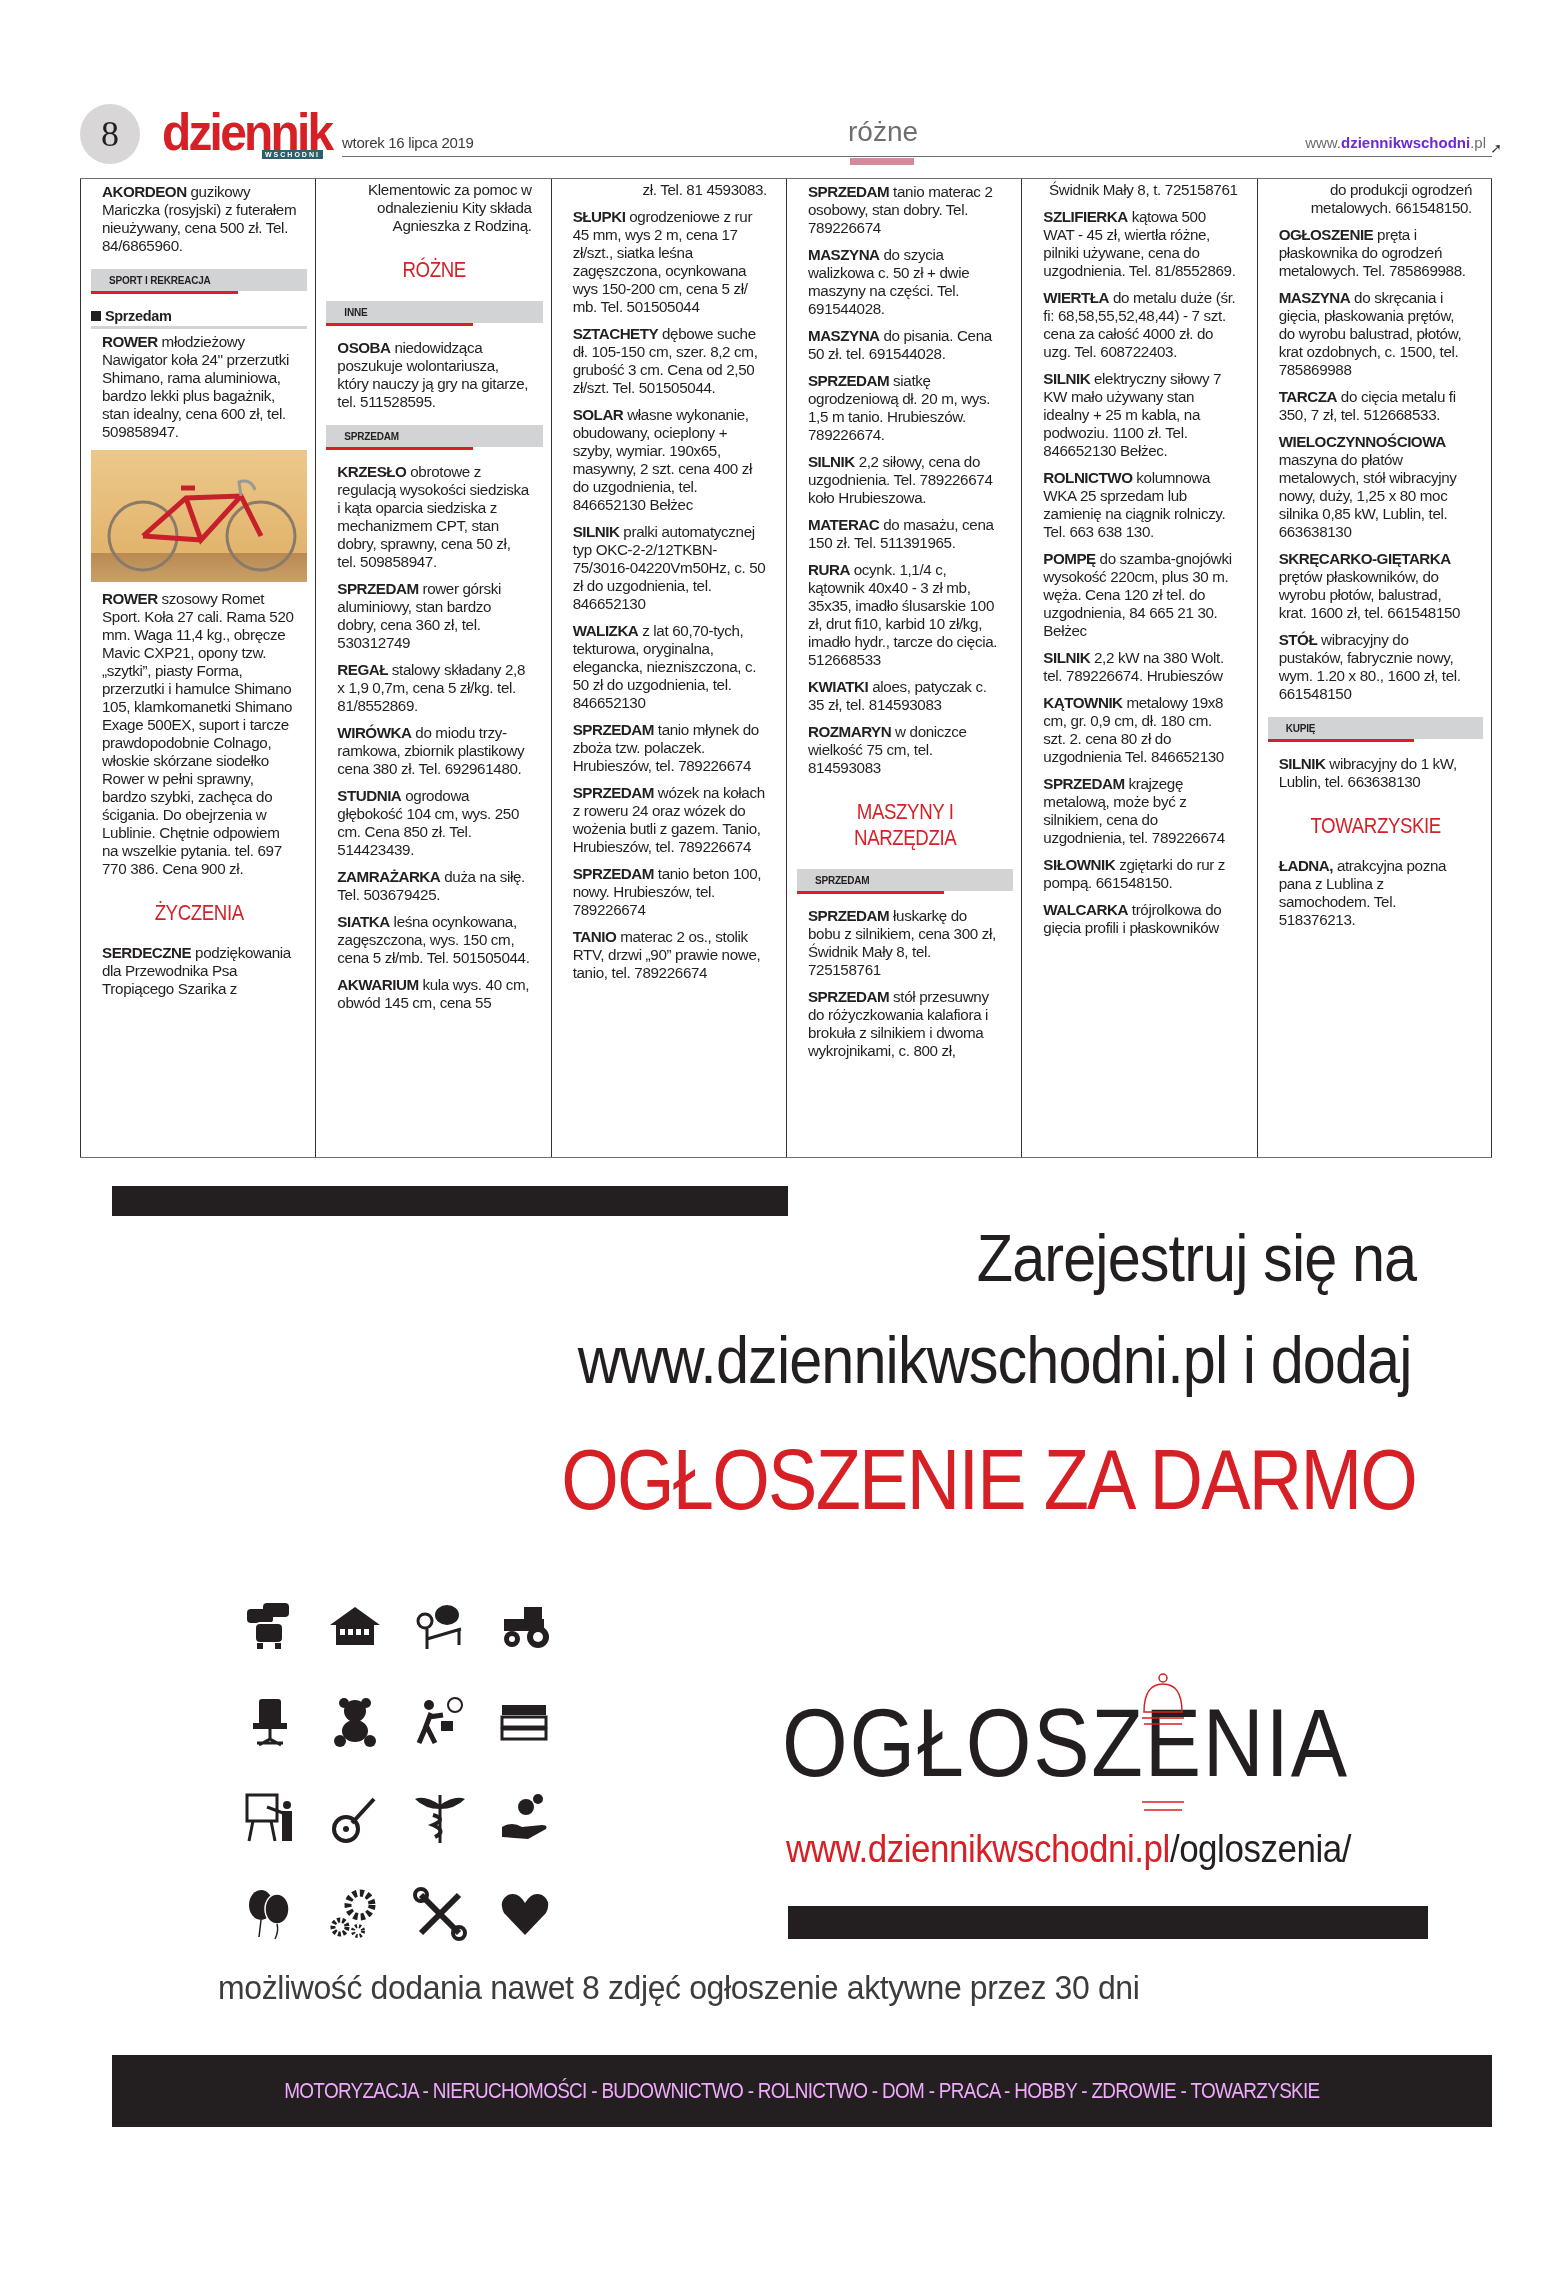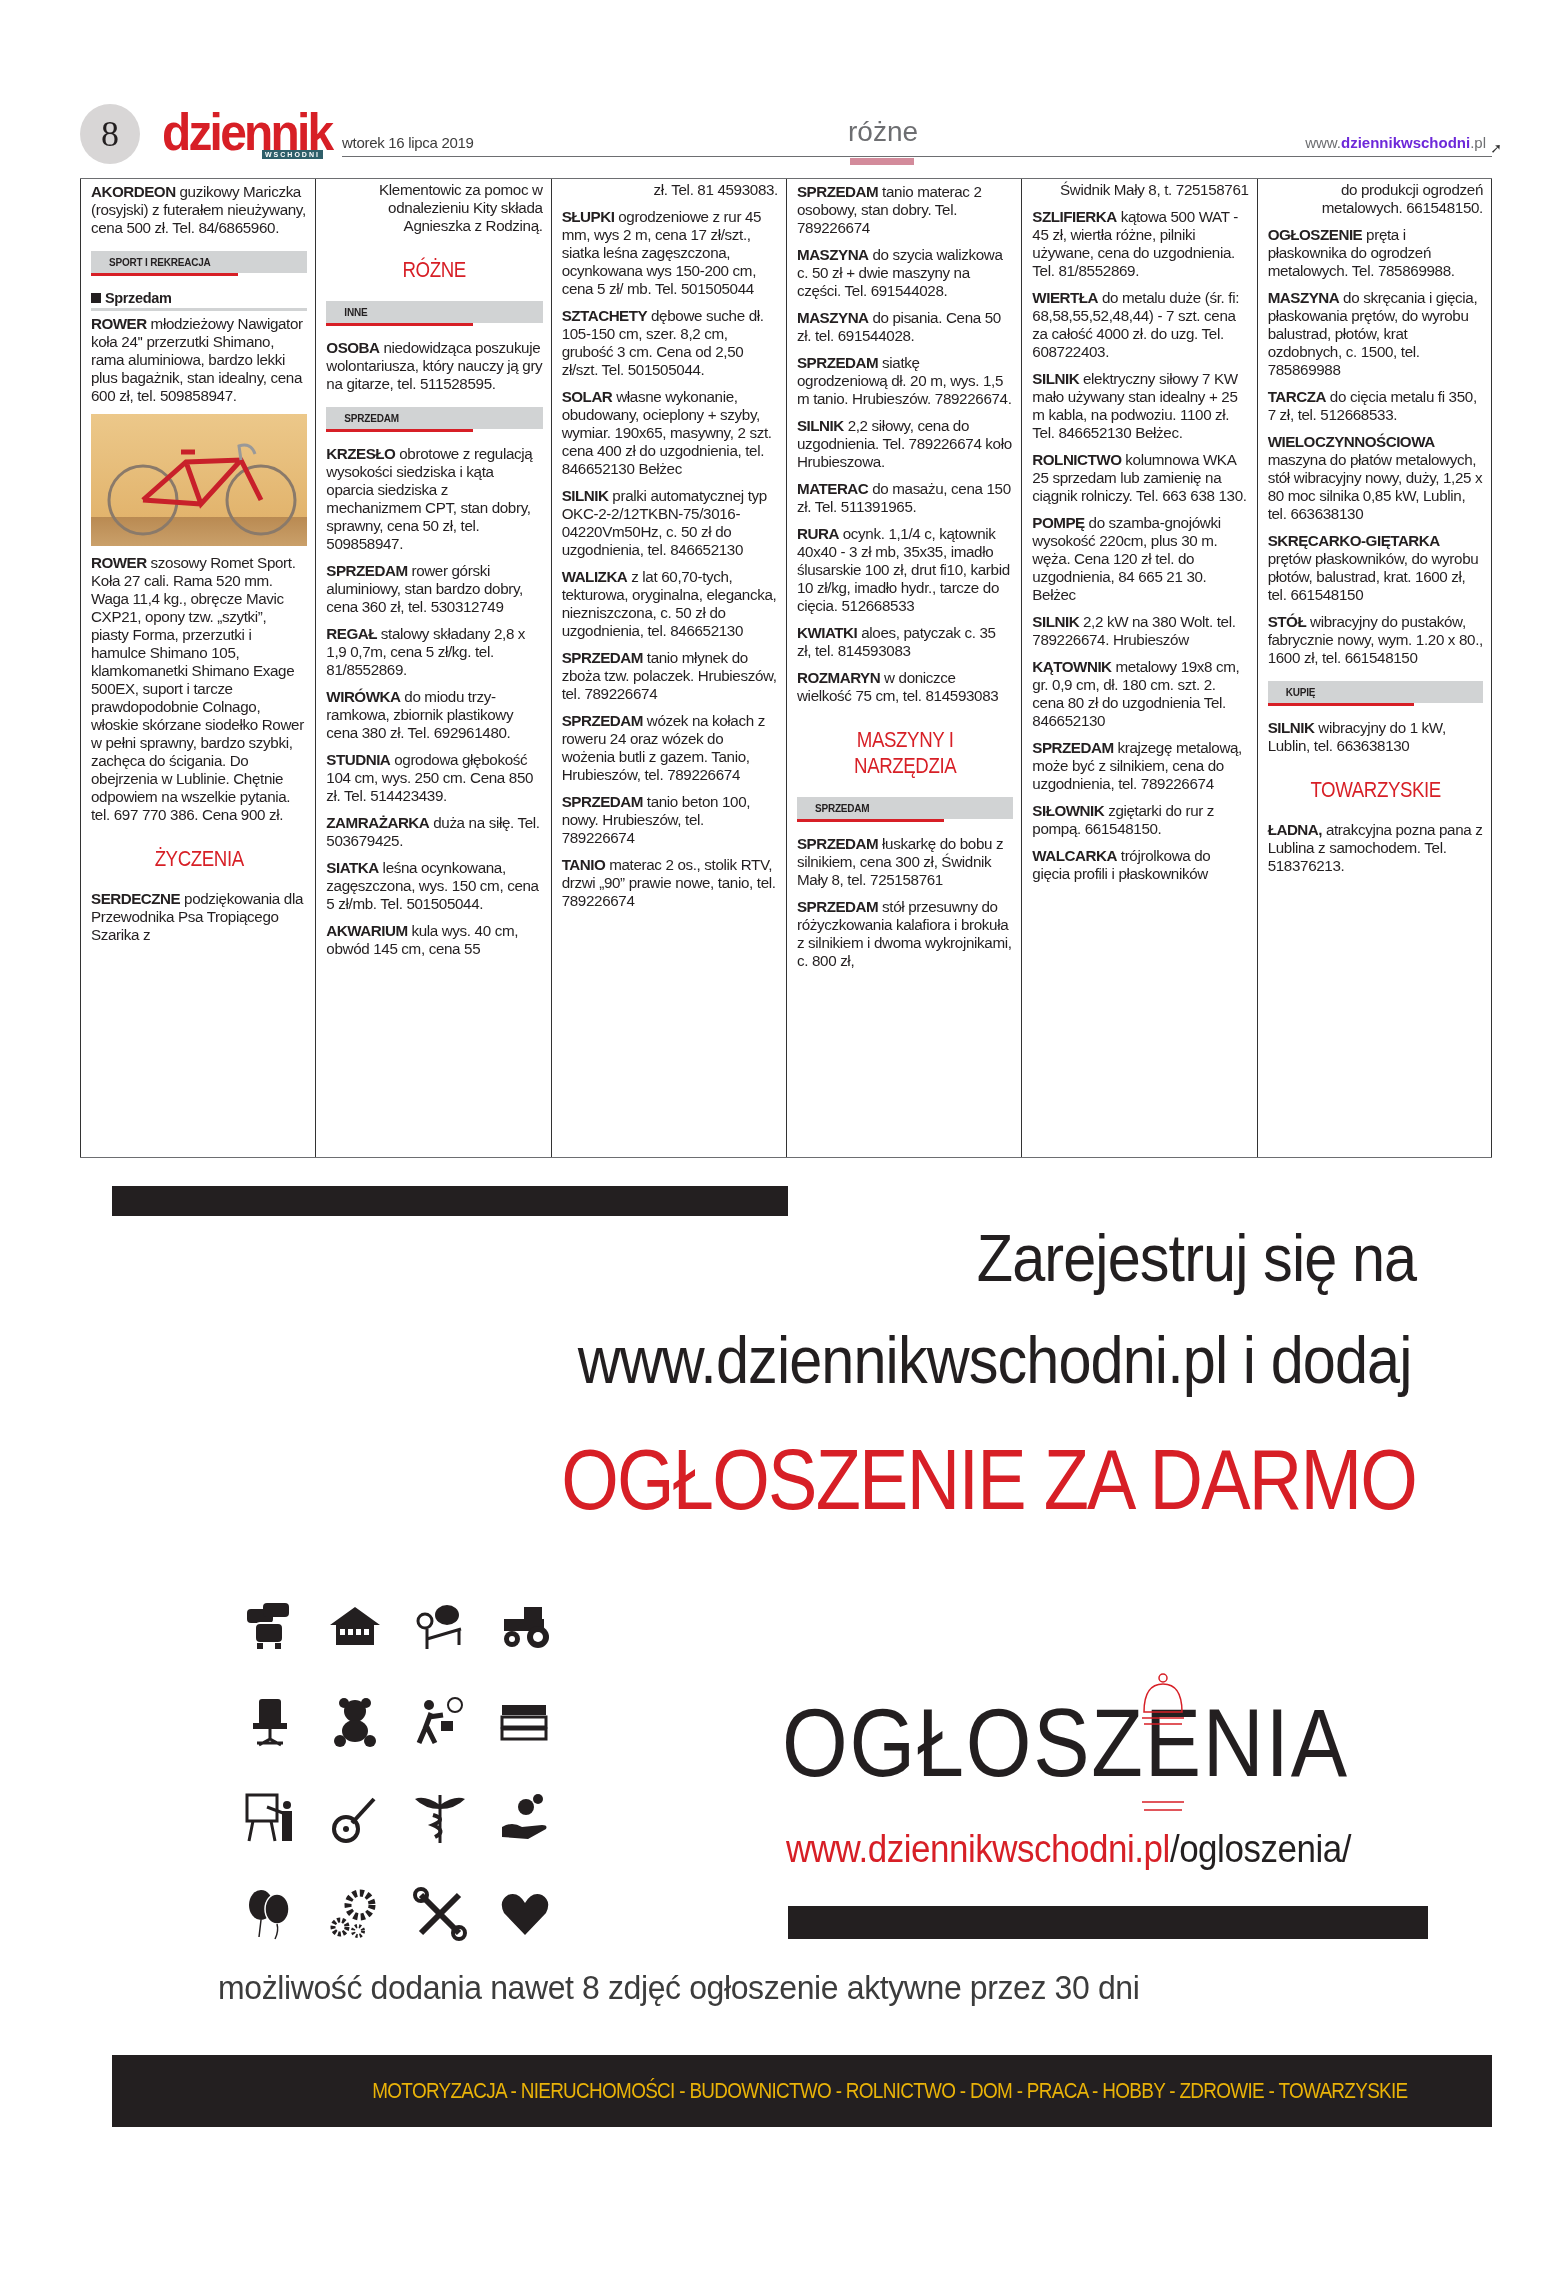--- a/index.html
+++ b/index.html
@@ -15,21 +15,21 @@
   .hdr-section { position: absolute; left: 768px; top: 12px; font-size: 28px; color: #6d6e71; font-weight: 300; }
   .hdr-section-bar { position: absolute; left: 770px; top: 54px; width: 64px; height: 7px; background: #d38b9b; }
   .hdr-url { position: absolute; right: 6px; top: 30px; font-size: 15px; color: #6d6e71; }
   .hdr-url b { color: #6d28d9; }
   .cursor { position: absolute; right: -10px; top: 36px; font-size: 14px; color: #333; }
 
   
   .cols { position: absolute; left: 80px; top: 178px; width: 1412px; height: 978px; border-top: 1px solid #6d6e71; border-bottom: 1px solid #6d6e71; display: grid; grid-template-columns: repeat(6, 1fr); }
   .col { border-left: 1px solid #333; padding: 0 8px 0 10px; font-size: 15.2px; line-height: 18px; letter-spacing: -0.35px; color: #231f20; overflow: hidden; }
   .col:last-child { border-right: 1px solid #333; }
-  .ad { margin: 4px 0 9px; }
+  .ad { margin: 4px 11px 9px; }
   .ad b { font-weight: bold; letter-spacing: -0.5px; }
   .ad.cont { margin-top: 2px; text-align: right; }
   .cat-head { font-family: "Liberation Sans Narrow", "Liberation Sans", sans-serif; color: #d71f26; text-align: center; font-size: 22px; line-height: 26px; letter-spacing: -0.5px; margin: 22px 0 18px; transform: scaleX(0.85); }
   .subhead { position: relative; background: #d1d3d4; height: 22px; margin: 14px 0 16px; }
   .subhead span { position: absolute; left: 18px; top: 3px; font-size: 10px; font-weight: bold; letter-spacing: -0.2px; }
   .subhead i { position: absolute; left: 0; bottom: -3px; width: 68%; height: 3px; background: #d71f26; }
   .sub2 { font-weight: bold; font-size: 14.5px; border-bottom: 3px solid #d1d3d4; margin: 14px 0 4px; padding-bottom: 1px; }
   .sub2 .sq { display: inline-block; width: 10px; height: 10px; background: #231f20; margin-right: 4px; }
   .bike { height: 132px; margin: 4px 0 8px; background: linear-gradient(180deg, #ecc88a 0%, #e2b46d 78%, #b98a52 78%, #caa06a 100%); position: relative; overflow: hidden; }
 
@@ -40,21 +40,21 @@
   .free { position: absolute; right: 142px; top: 1430px; font-size: 86px; color: #d71f26; letter-spacing: -2px; transform: scaleX(0.86); transform-origin: right; }
   .icons { position: absolute; left: 242px; top: 1598px; width: 340px; display: grid; grid-template-columns: repeat(4, 1fr); row-gap: 40px; }
   .ic { width: 56px; height: 56px; display: flex; align-items: center; justify-content: center; }
   .ic svg { width: 54px; height: 54px; }
   .ogl { position: absolute; left: 782px; top: 1688px; font-size: 96px; font-weight: 300; letter-spacing: 2px; color: #231f20; transform: scaleX(0.88); transform-origin: left; }
   .bell { position: absolute; left: 1140px; top: 1672px; }
   .ogl-url { position: absolute; left: 786px; top: 1828px; font-size: 38px; color: #d71f26; letter-spacing: -0.5px; transform: scaleX(0.92); transform-origin: left; }
   .ogl-url span { color: #231f20; }
   .bar-mid { position: absolute; left: 788px; top: 1906px; width: 640px; height: 33px; background: #231f20; }
   .tag { position: absolute; left: 218px; top: 1968px; font-size: 34px; color: #3c3c3c; letter-spacing: -0.4px; transform: scaleX(0.94); transform-origin: left; }
-  .bar-cats { position: absolute; left: 112px; top: 2055px; width: 1380px; height: 72px; background: #231f20; color: #eab308; display: flex; align-items: center; justify-content: flex-end; font-size: 22px; letter-spacing: -0.8px; }
+  .bar-cats { position: absolute; left: 112px; top: 2055px; width: 1380px; height: 72px; background: #231f20; color: #f0abfc; display: flex; align-items: center; justify-content: center; font-size: 22px; letter-spacing: -0.8px; }
   .bar-cats span { transform: scaleX(0.86); display: inline-block; white-space: nowrap; }
 </style>
 </head>
 <body>
 
 <div class="hdr">
   <div class="page-num">8</div>
   <div class="logo">dziennik</div>
   <div class="logo-sub">WSCHODNI</div>
   <div class="hdr-date">wtorek 16 lipca 2019</div>

